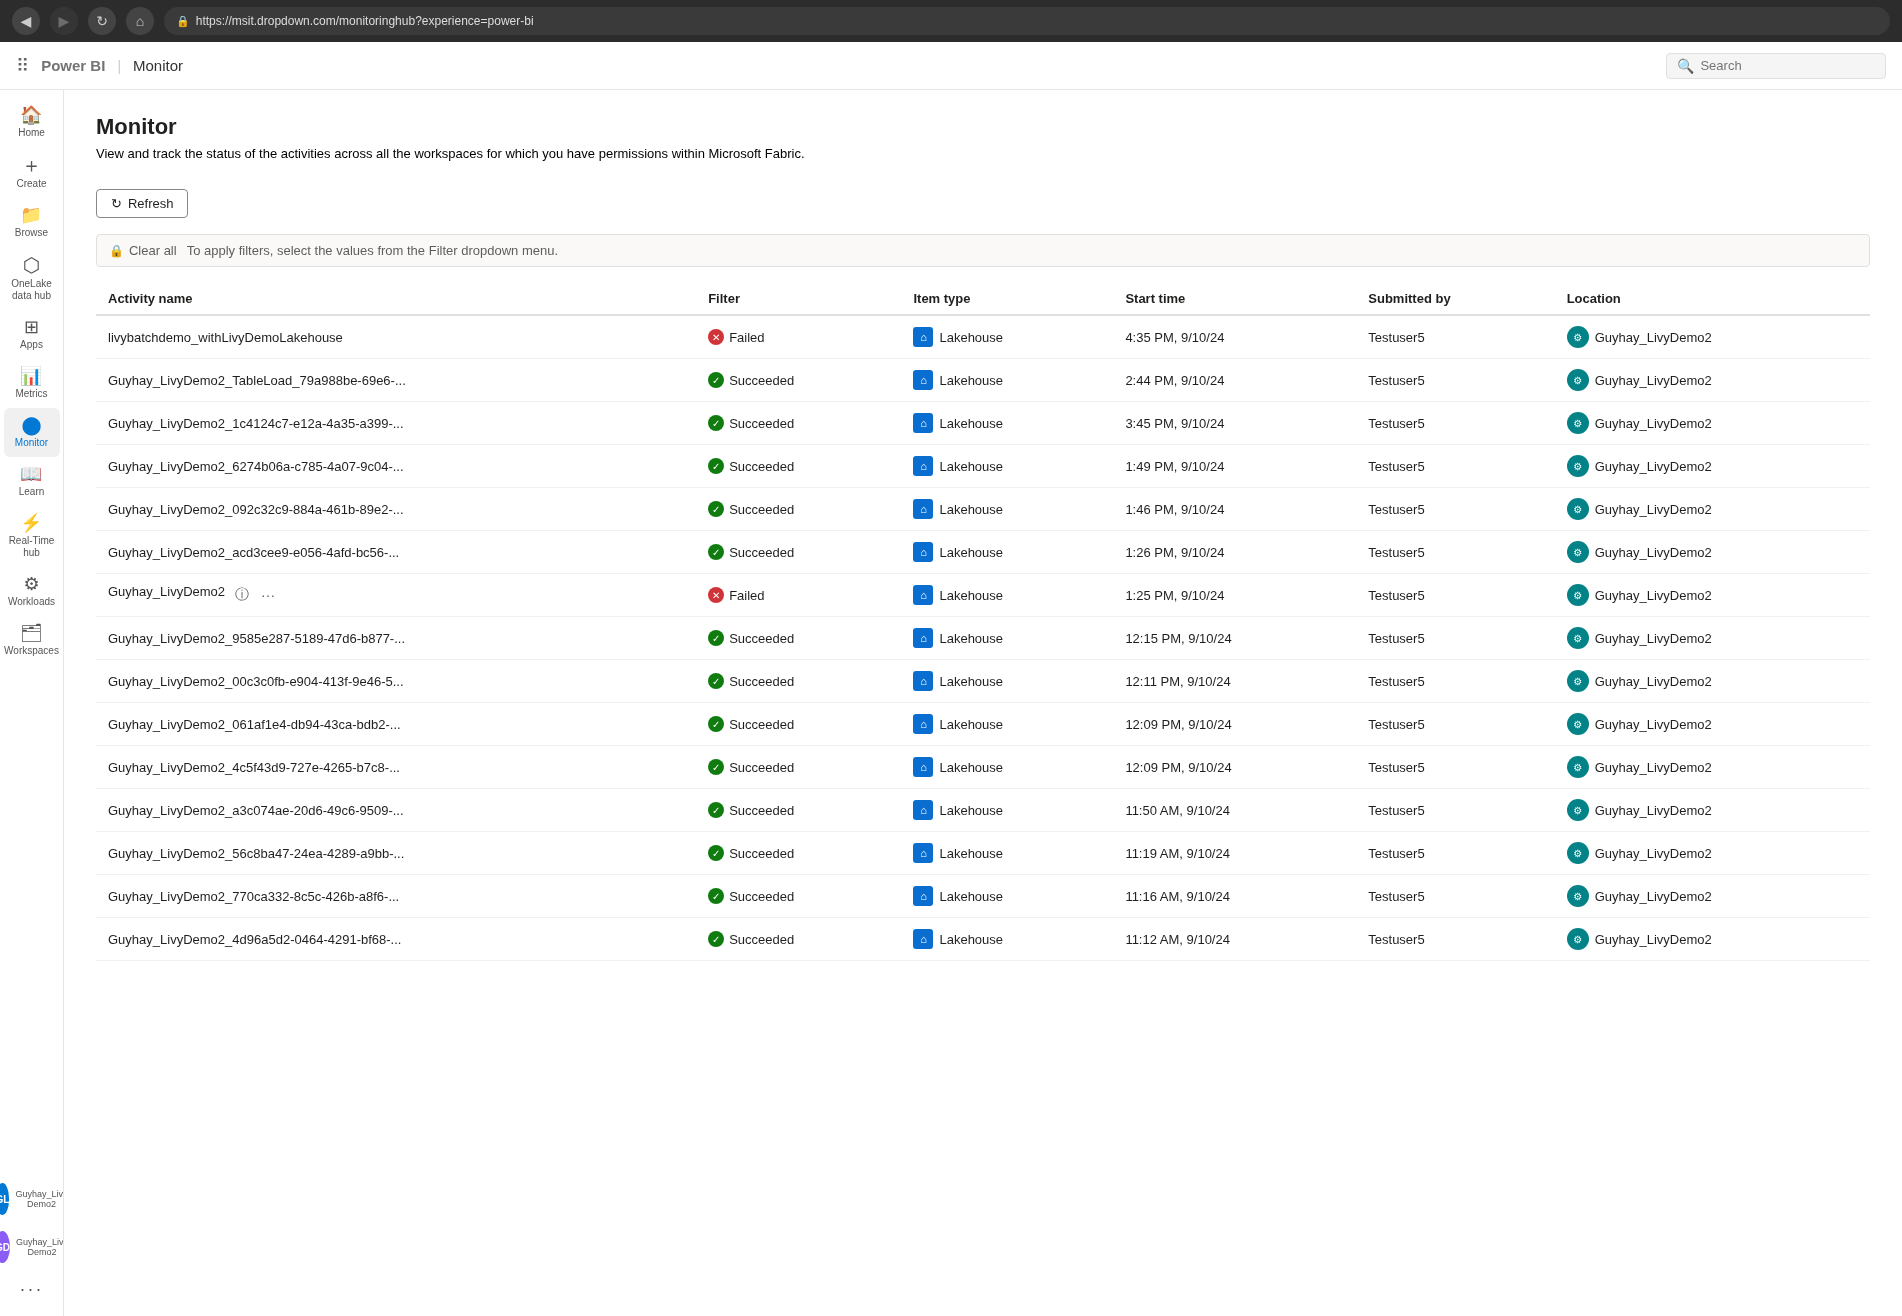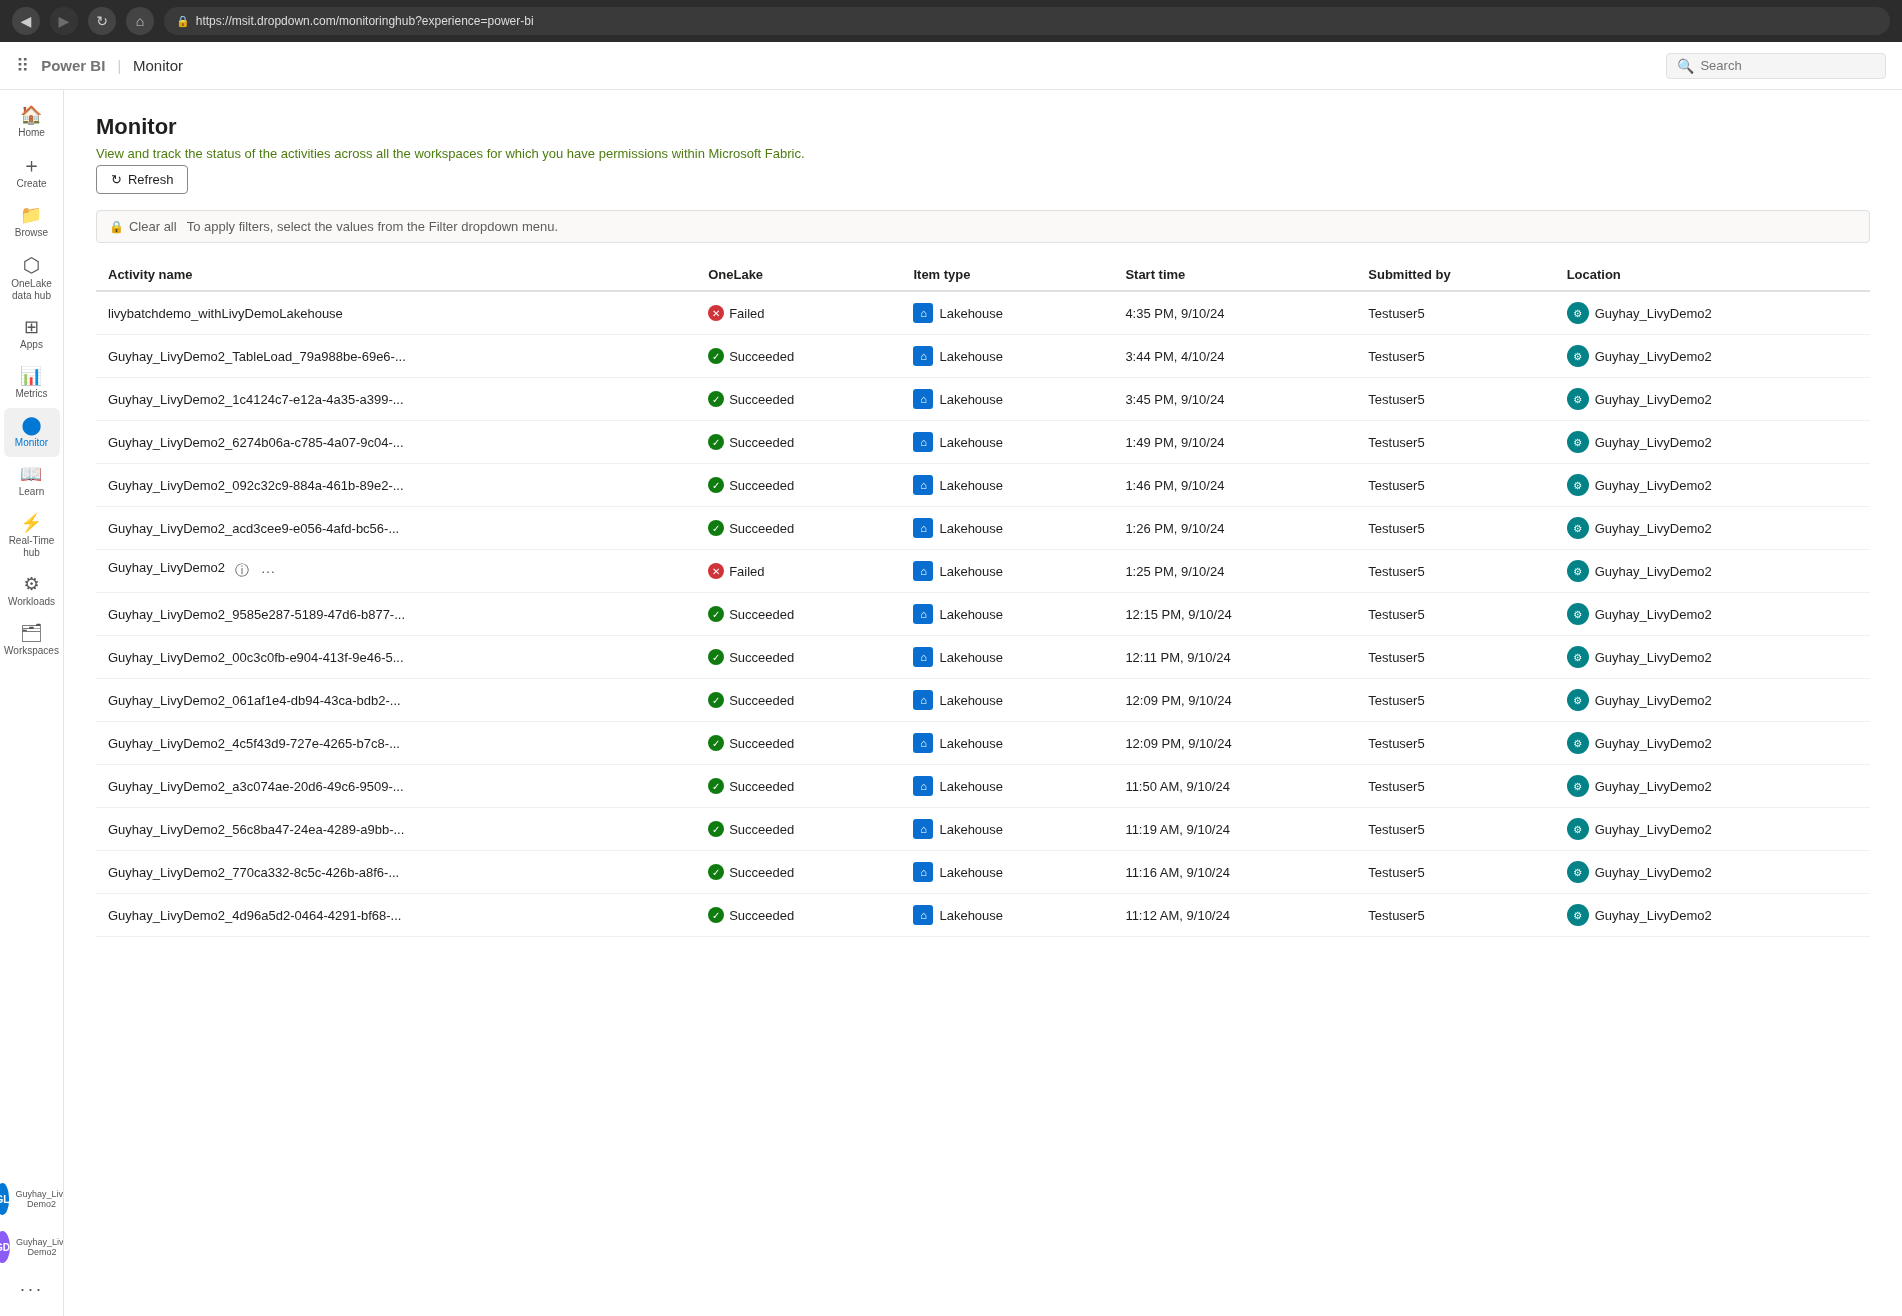--- a/index.html
+++ b/index.html
@@ -124,21 +124,21 @@
     
     .content-area {
       flex: 1;
       overflow-y: auto;
       padding: 24px 32px;
       background: #fff;
     }
 
     
     .page-title { font-size: 22px; font-weight: 600; color: #201f1e; margin-bottom: 6px; }
-    .page-subtitle { font-size: 13px; color: #4d7c0f; margin-bottom: 4px; }
+    .page-subtitle { font-size: 13px; color: #000000; margin-bottom: 28px; }
 
     
     .toolbar { display: flex; align-items: center; gap: 10px; margin-bottom: 16px; }
     .btn-refresh {
       display: flex; align-items: center; gap: 6px;
       border: 1px solid #8a8886; background: #fff;
       border-radius: 4px; padding: 6px 14px;
       font-size: 13px; cursor: pointer; color: #201f1e;
     }
 
@@ -325,21 +325,21 @@
           <span style="font-size:12px;">🔒</span>
           <span>Clear all</span>
         </button>
         <span class="filter-hint">To apply filters, select the values from the Filter dropdown menu.</span>
       </div>
 
       <table class="data-table">
         <thead>
           <tr>
             <th>Activity name</th>
-            <th>OneLake</th>
+            <th>Filter</th>
             <th>Item type</th>
             <th>Start time</th>
             <th>Submitted by</th>
             <th>Location</th>
           </tr>
         </thead>
         <tbody id="table-body">
         <tr>
               <td>
                 <div class="activity-name-cell">
@@ -378,21 +378,21 @@
                   <span class="status-dot-success">✓</span>
                   <span>Succeeded</span>
                 </div>
               </td>
               <td>
                 <div class="item-type-cell">
                   <span class="lakehouse-icon" style="background: rgb(10, 110, 209);">⌂</span>
                   <span>Lakehouse</span>
                 </div>
               </td>
-              <td>3:44 PM, 4/10/24</td>
+              <td>2:44 PM, 9/10/24</td>
               <td>Testuser5</td>
               <td>
                 <div class="location-cell">
                   <span class="workspace-icon" style="background: rgb(3, 131, 135);">⚙</span>
                   <span>Guyhay_LivyDemo2</span>
                 </div>
               </td>
             </tr>
             <tr>
               <td>

